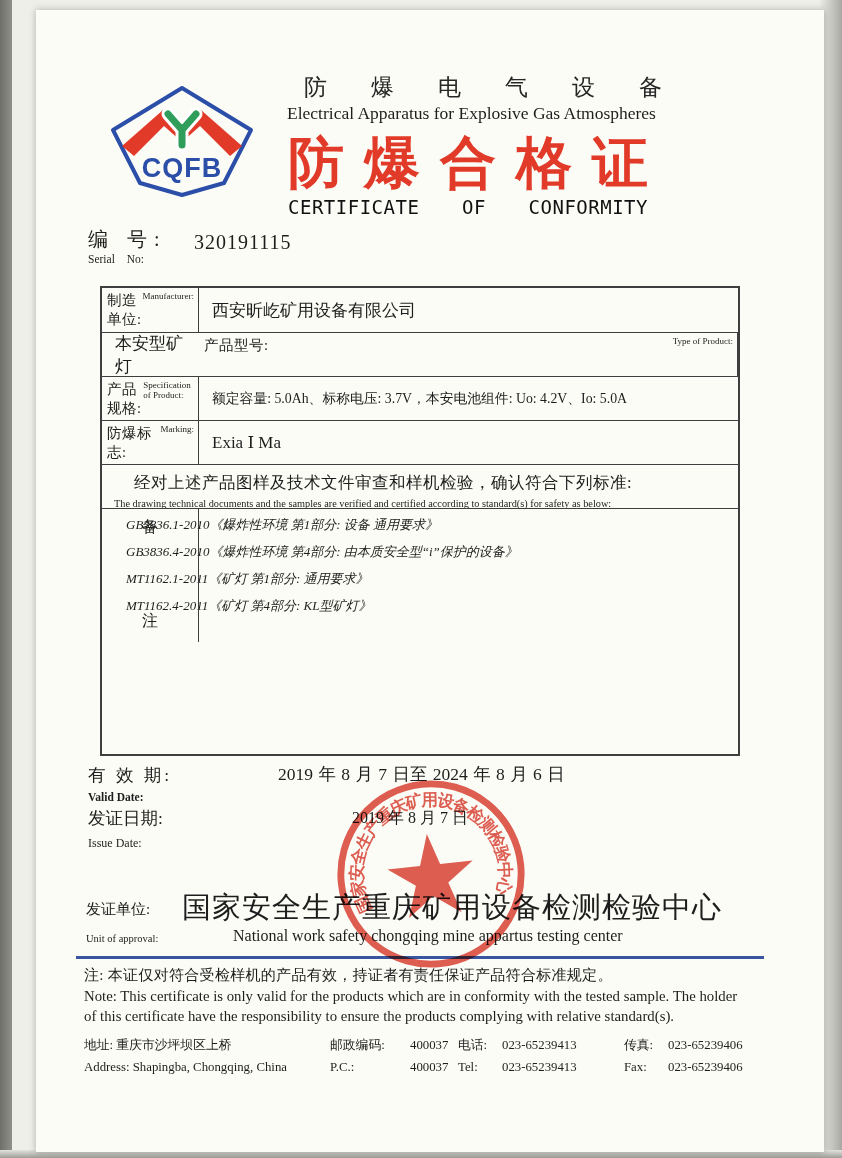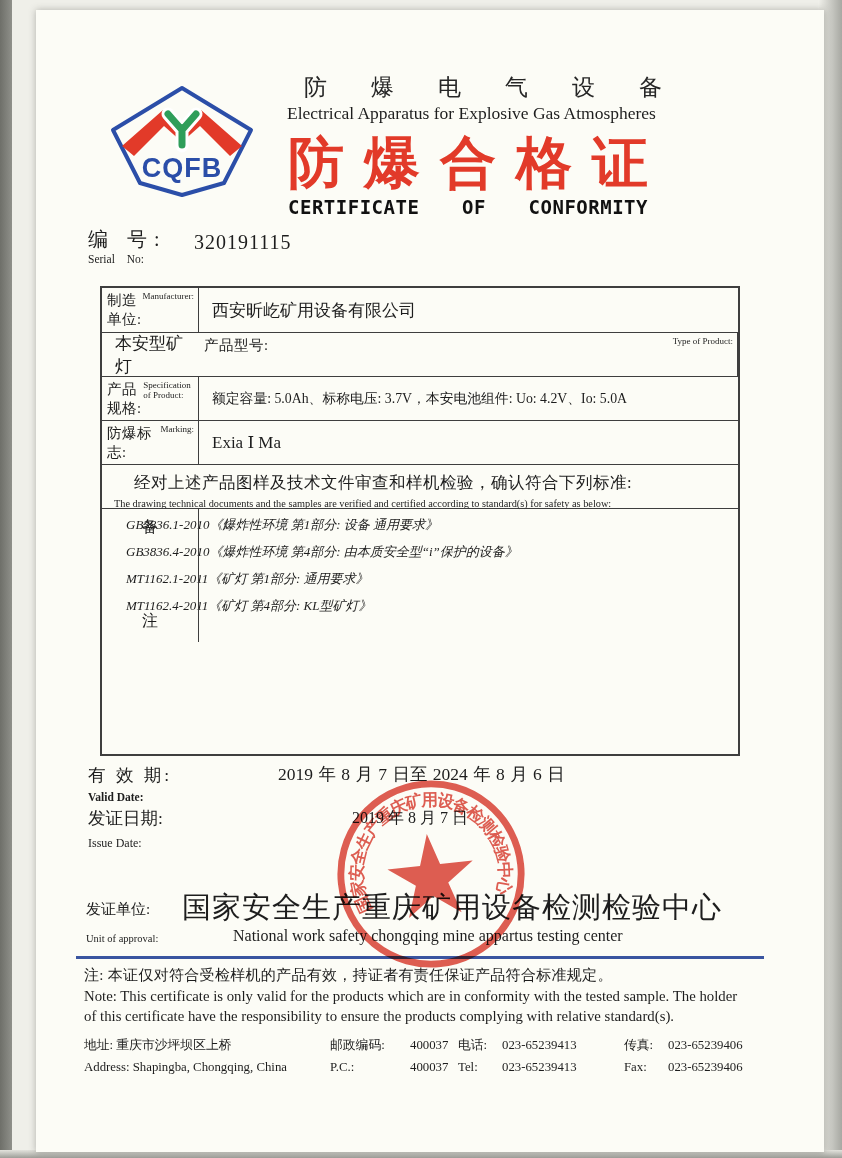--- a/index.html
+++ b/index.html
@@ -20,21 +20,21 @@
     background:#fcfcf6;
     box-shadow:0 0 7px rgba(60,60,55,.35);
   }
   .content { position:absolute; left:0; top:0; width:842px; height:1158px; }
   .abs { position:absolute; }
 
   
   .hdr-cn { left:292px; top:72px; font-size:23px; letter-spacing:44px; color:#262626; white-space:nowrap;margin-left:12px; }
   .hdr-en { left:287px; top:103px; font-size:17.5px; color:#1e1e1e; white-space:nowrap; }
   .main-title { left:288px; top:126px; font-size:56px; font-weight:bold; color:#e23a29; letter-spacing:20px; white-space:nowrap; font-family:"Liberation Sans","DejaVu Sans",sans-serif; }
-  .cert-row { left:288px; top:196px; width:360px; display:flex; justify-content:space-between; font-family:"DejaVu Sans Mono","Liberation Mono",monospace; font-weight:bold; font-size:19px; letter-spacing:0.5px; color:#111; }
+  .cert-row { left:288px; top:196px; width:360px; display:flex; justify-content:space-between; font-family:"DejaVu Sans Mono","Liberation Mono",monospace; font-weight:normal; font-size:19px; letter-spacing:0.5px; color:#111; }
 
   
   .serial-cn { left:88px; top:226px; font-size:20px; letter-spacing:7px; }
   .serial-en { left:88px; top:253px; font-size:11.5px; word-spacing:9px; }
   .serial-val { left:194px; top:231px; font-size:20px; letter-spacing:1px; }
 
   
   .ctable {
     position:absolute; left:100px; top:286px; width:640px; height:470px;
     border:2px solid #3e3e3e;

